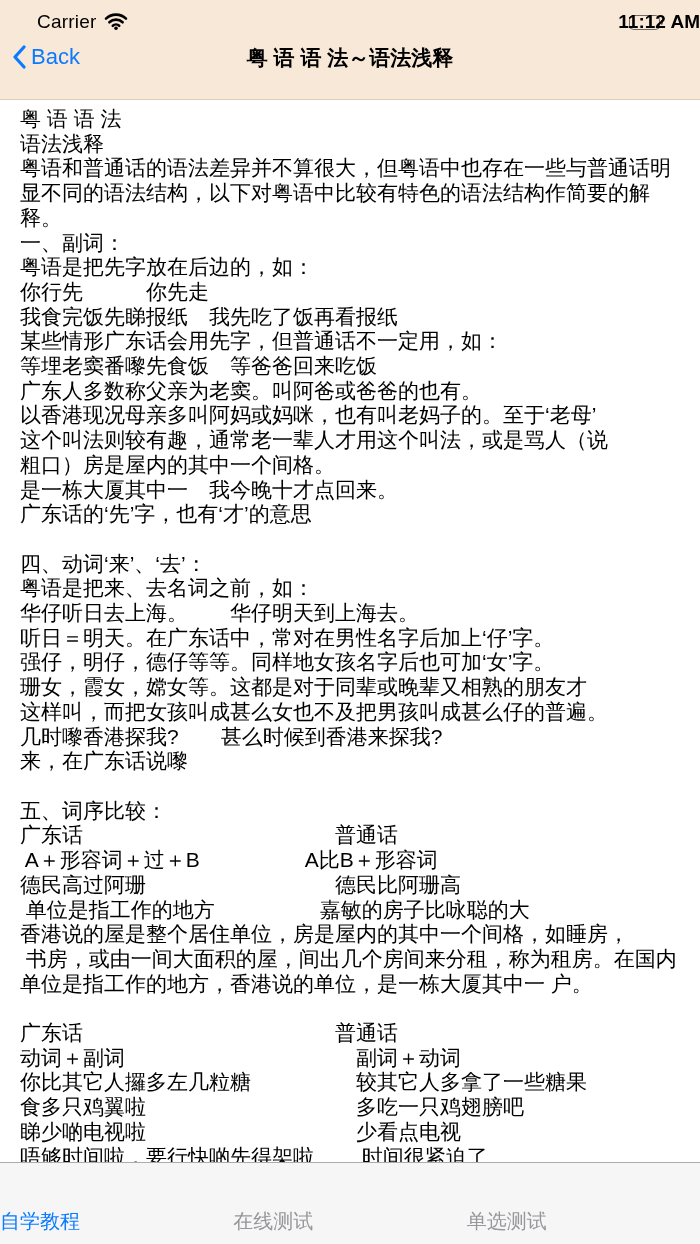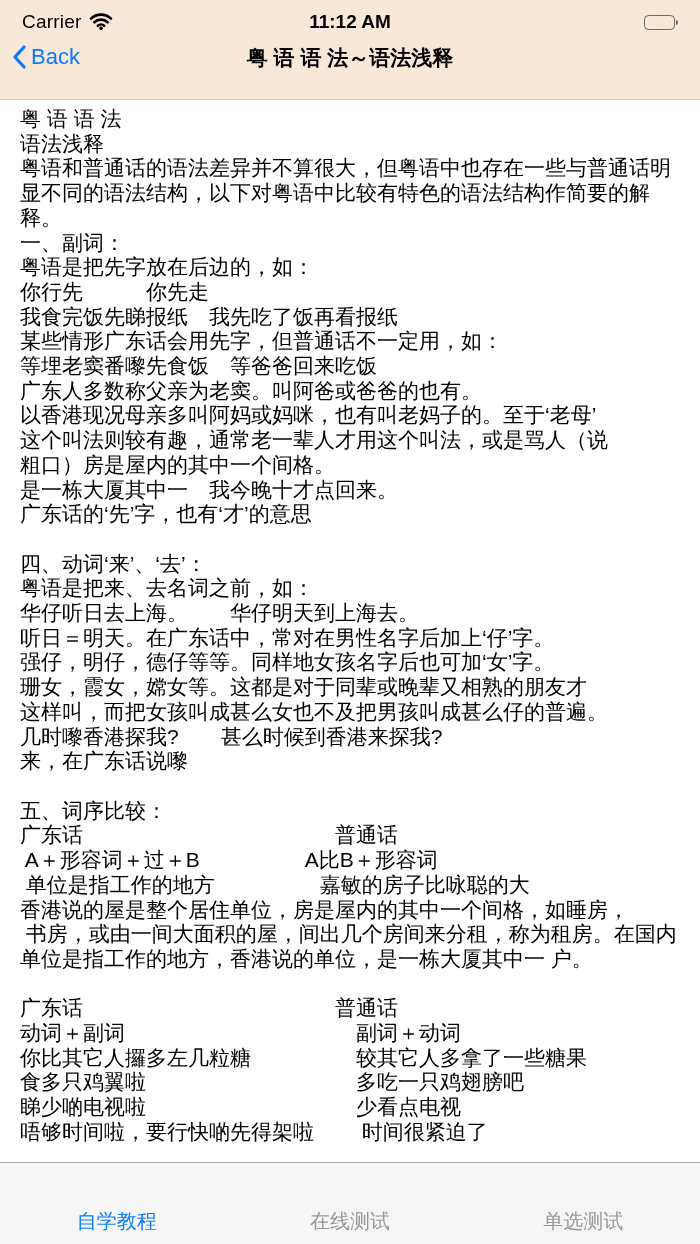--- a/index.html
+++ b/index.html
@@ -1,24 +1,24 @@
 <!DOCTYPE html>
 <html><head>
 <meta charset="utf-8">
 <style>
   * { margin:0; padding:0; box-sizing:border-box; }
   html,body { width:700px; height:1244px; overflow:hidden; background:#fff;
     font-family:"Liberation Sans","DejaVu Sans",sans-serif; }
 
   
   .status-bar { height:44px; background:#F8E8D8; position:relative;
-    display:flex; align-items:center; padding:0 22px; }
+    display:flex; align-items:center; padding:0 37px; }
   .carrier { font-size:19px; color:#000; letter-spacing:0.2px; }
   .wifi { margin-left:8px; margin-top:2px; }
-  .time { position:absolute; left:0; right:0; text-align:center;
+  .time { position:absolute; left:0; right:0; text-align:right;
     font-size:19px; font-weight:bold; color:#000; }
   .battery { margin-left:auto; display:flex; align-items:center; position:relative; z-index:1; }
   .battery-body { width:31px; height:15px; border:1.5px solid rgba(0,0,0,0.55);
     border-radius:4.5px; padding:1.5px; }
   .battery-fill { width:100%; height:100%; background:#000; border-radius:2px; }
   .battery-nub { width:2.5px; height:5px; background:rgba(0,0,0,0.55);
     border-radius:0 2px 2px 0; margin-left:1px; }
 
   
   .nav-bar { height:56px; background:#F8E8D8; position:relative;
@@ -29,21 +29,21 @@
   .nav-title { width:100%; text-align:center; font-size:21px; font-weight:bold; color:#000; }
 
   
   .content { height:1062px; background:#fff; overflow:hidden;
     padding:7px 6px 0 20px; }
   .line { font-size:21px; line-height:24.7px; color:#000; white-space:pre; }
 
   
   .tab-bar { height:82px; background:#F6F6F6; border-top:1px solid #ACACAC;
     display:flex; }
-  .tab { flex:1; display:flex; justify-content:center; align-items:flex-end;
+  .tab { flex:1; display:flex; justify-content:flex-start; align-items:flex-end;
     padding-bottom:9px; font-size:20px; color:#96969B; cursor:pointer; }
   .tab.active { color:#0A7AFF; }
 </style>
 </head>
 <body>
 
 <div class="status-bar">
   <span class="carrier">Carrier</span>
   <span class="wifi">
     <svg width="24" height="17" viewBox="0 0 24 17">
@@ -96,20 +96,21 @@
     <div class="line">听日＝明天。在广东话中，常对在男性名字后加上‘仔’字。</div>
     <div class="line">强仔，明仔，德仔等等。同样地女孩名字后也可加‘女’字。</div>
     <div class="line">珊女，霞女，嫦女等。这都是对于同辈或晚辈又相熟的朋友才</div>
     <div class="line">这样叫，而把女孩叫成甚么女也不及把男孩叫成甚么仔的普遍。</div>
     <div class="line">几时嚟香港探我?　　甚么时候到香港来探我?</div>
     <div class="line">来，在广东话说嚟</div>
     <div class="line">&nbsp;</div>
     <div class="line">五、词序比较：</div>
     <div class="line">广东话　　　　　　　　　　　　普通话</div>
     <div class="line"> A＋形容词＋过＋B　　　　　A比B＋形容词</div>
+    <div class="line">德民高过阿珊　　　　　　　　　德民比阿珊高</div>
     <div class="line"> 单位是指工作的地方　　　　　嘉敏的房子比咏聪的大</div>
     <div class="line">香港说的屋是整个居住单位，房是屋内的其中一个间格，如睡房，</div>
     <div class="line"> 书房，或由一间大面积的屋，间出几个房间来分租，称为租房。在国内</div>
     <div class="line">单位是指工作的地方，香港说的单位，是一栋大厦其中一 户。</div>
     <div class="line">&nbsp;</div>
     <div class="line">广东话　　　　　　　　　　　　普通话</div>
     <div class="line">动词＋副词　　　　　　　　　　　副词＋动词</div>
     <div class="line">你比其它人攞多左几粒糖　　　　　较其它人多拿了一些糖果</div>
     <div class="line">食多只鸡翼啦　　　　　　　　　　多吃一只鸡翅膀吧</div>
     <div class="line">睇少啲电视啦　　　　　　　　　　少看点电视</div>

